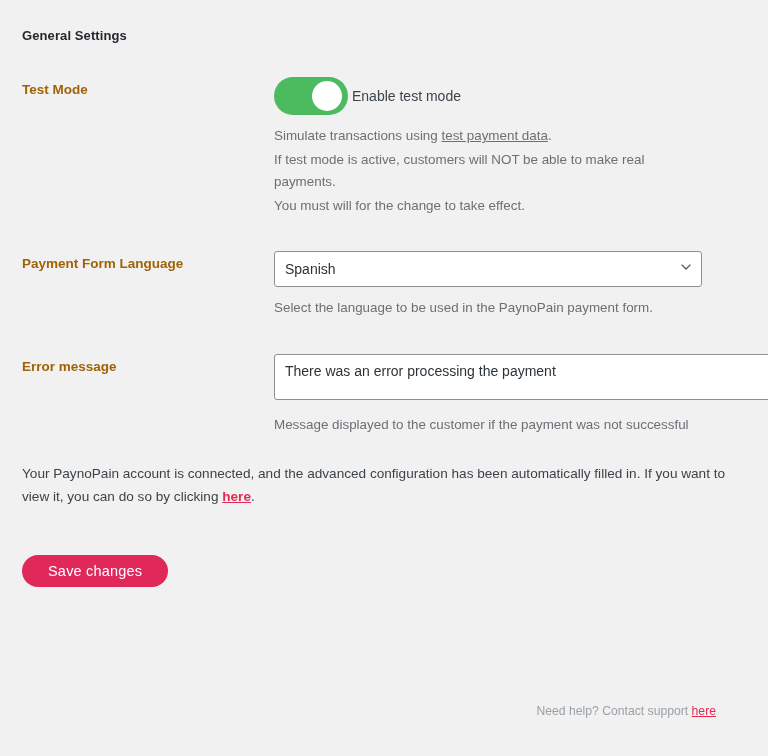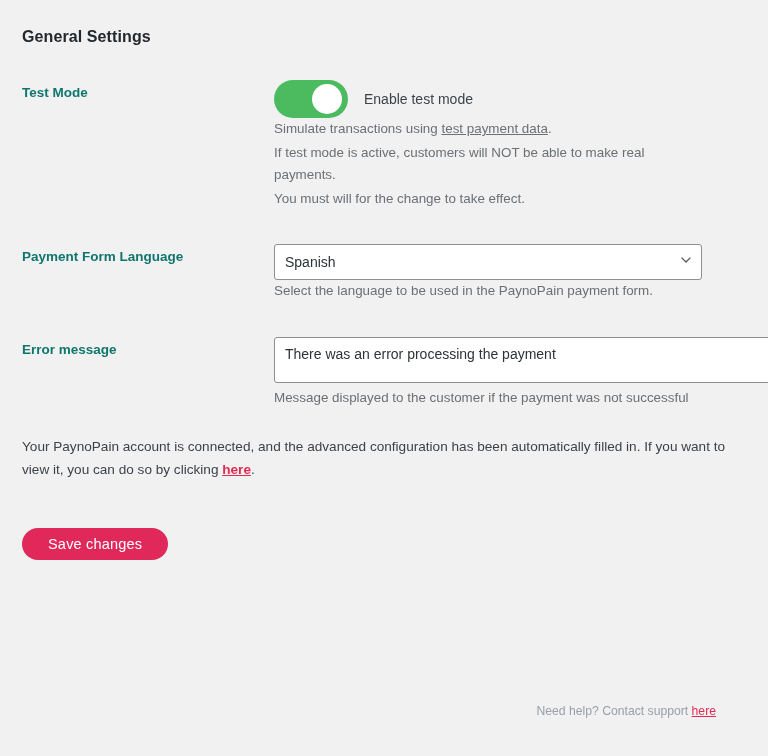--- a/index.html
+++ b/index.html
@@ -16,49 +16,49 @@
     overflow: hidden;
     position: relative;
   }
   .page {
     position: relative;
     width: 768px;
     height: 756px;
     padding: 20px 36px 0 22px;
   }
   h2.section-title {
-    font-size: 16px;
+    font-size: 13px;
     font-weight: bold;
     color: #23282d;
     margin: 8px 0 0 0;
     letter-spacing: 0.1px;
   }
   .field-row {
     display: flex;
     align-items: flex-start;
     margin-top: 34px;
   }
   .field-label {
     width: 252px;
     flex: 0 0 252px;
     font-size: 13.5px;
     font-weight: bold;
-    color: #0f766e;
+    color: #a16207;
     padding-top: 4px;
     line-height: 1.4;
   }
   .field-control {
     flex: 1 1 auto;
     min-width: 0;
   }
   
   .toggle-line {
     display: flex;
     align-items: center;
-    gap: 16px;
+    gap: 4px;
   }
   .toggle {
     width: 74px;
     height: 38px;
     border-radius: 19px;
     background: #4cbb60;
     position: relative;
     cursor: pointer;
     flex: 0 0 auto;
   }
@@ -72,20 +72,21 @@
     background: #ffffff;
   }
   .toggle-caption {
     font-size: 14px;
     color: #3c434a;
   }
   .help {
     font-size: 13.4px;
     color: #6b7075;
     line-height: 1.65;
+    margin-top: 10px;
     max-width: 430px;
   }
   .help.tight { margin-top: 2px; }
   .help a {
     color: #6b7075;
     text-decoration: underline;
   }
   
   .select-wrap {
     position: relative;

